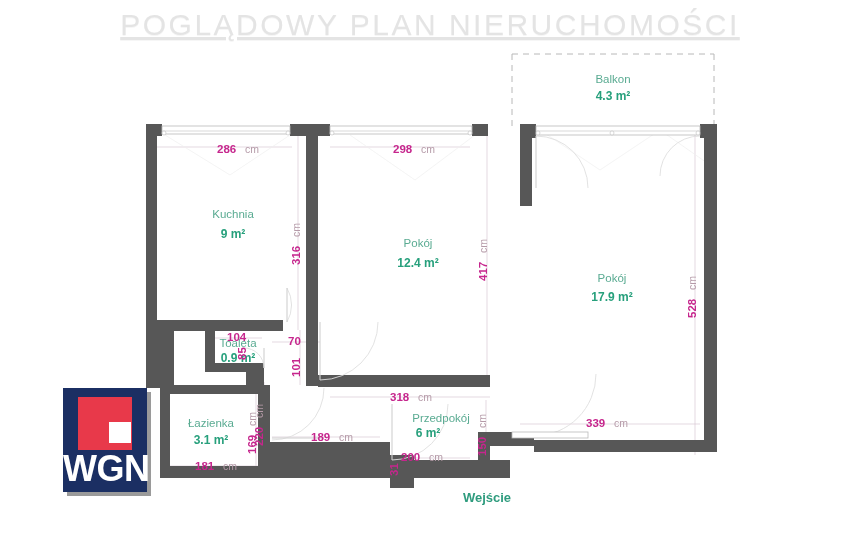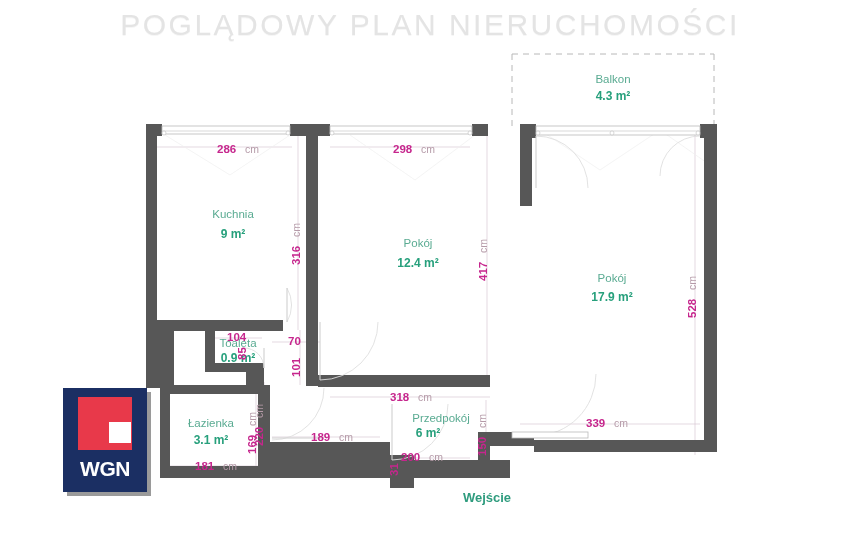--- a/index.html
+++ b/index.html
@@ -29,20 +29,21 @@
     width: 860px;
     text-align: center;
     font-family: "Liberation Sans", sans-serif;
     font-size: 30px;
     font-weight: 400;
     letter-spacing: 2.5px;
     color: #e4e4e4;
     text-shadow: 0 1px 0 #f6f6f6;
     user-select: none;
     white-space: nowrap;
+    text-decoration: underline;
   }
 
   svg.plan {
     position: absolute;
     left: 0;
     top: 0;
     width: 860px;
     height: 537px;
   }
 
@@ -171,21 +172,21 @@
     height: 21px;
     background: #ffffff;
   }
   #wgn-logo .wgn-text {
     position: absolute;
     left: 0;
     top: 64px;
     width: 84px;
     text-align: center;
     font-family: "Liberation Sans", sans-serif;
-    font-size: 21px;
+    font-size: 36px;
     font-weight: bold;
     letter-spacing: -0.5px;
     color: #ffffff;
     line-height: 34px;
   }
 </style>
 </head>
 <body>
 
 <div id="plan-root">

